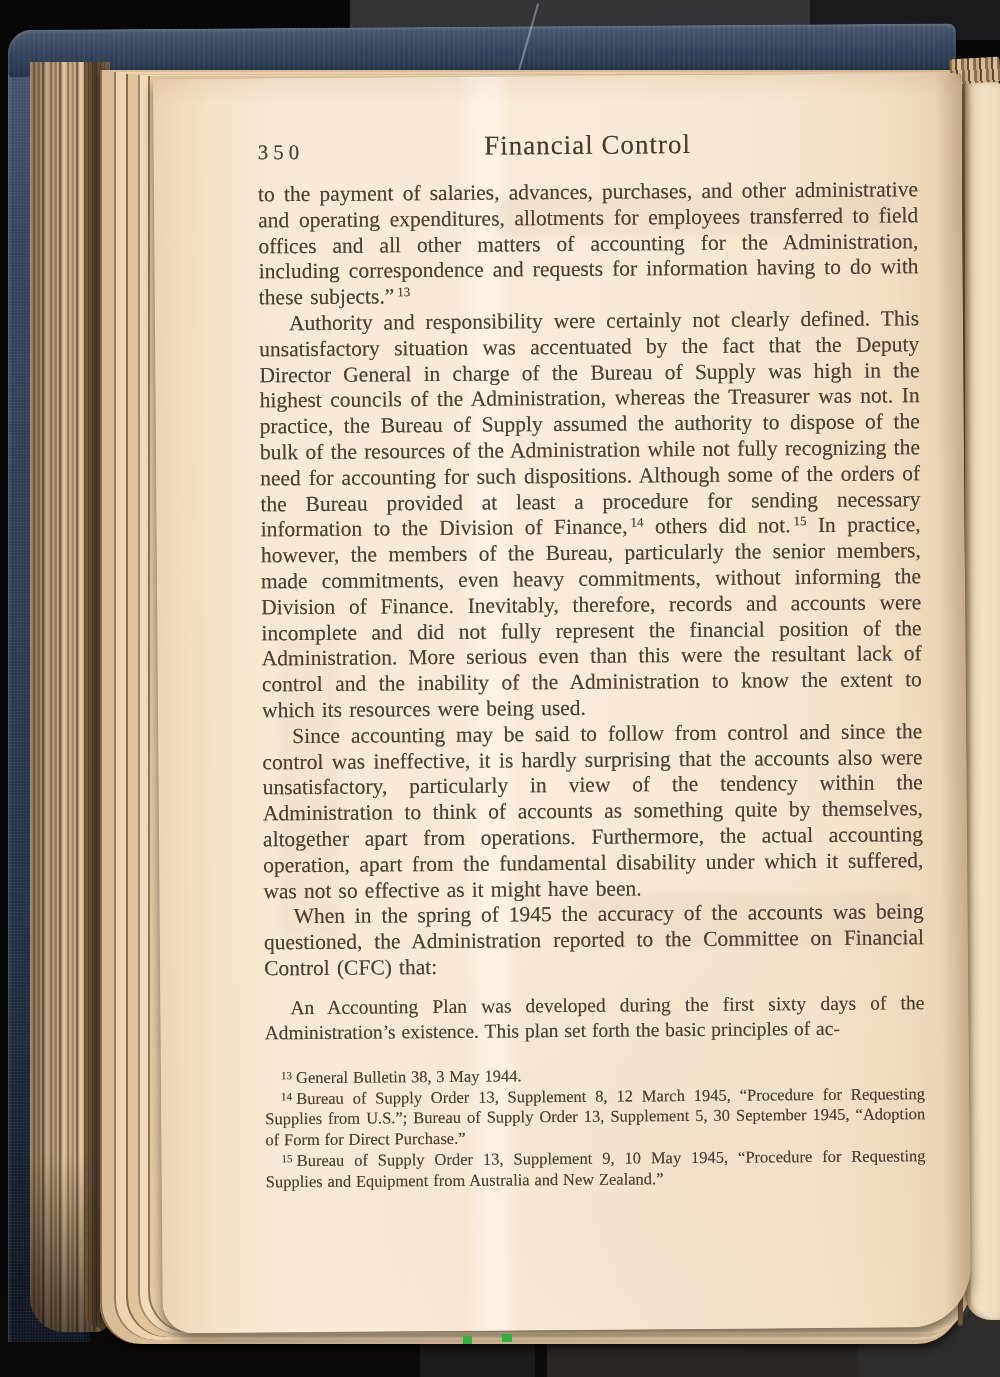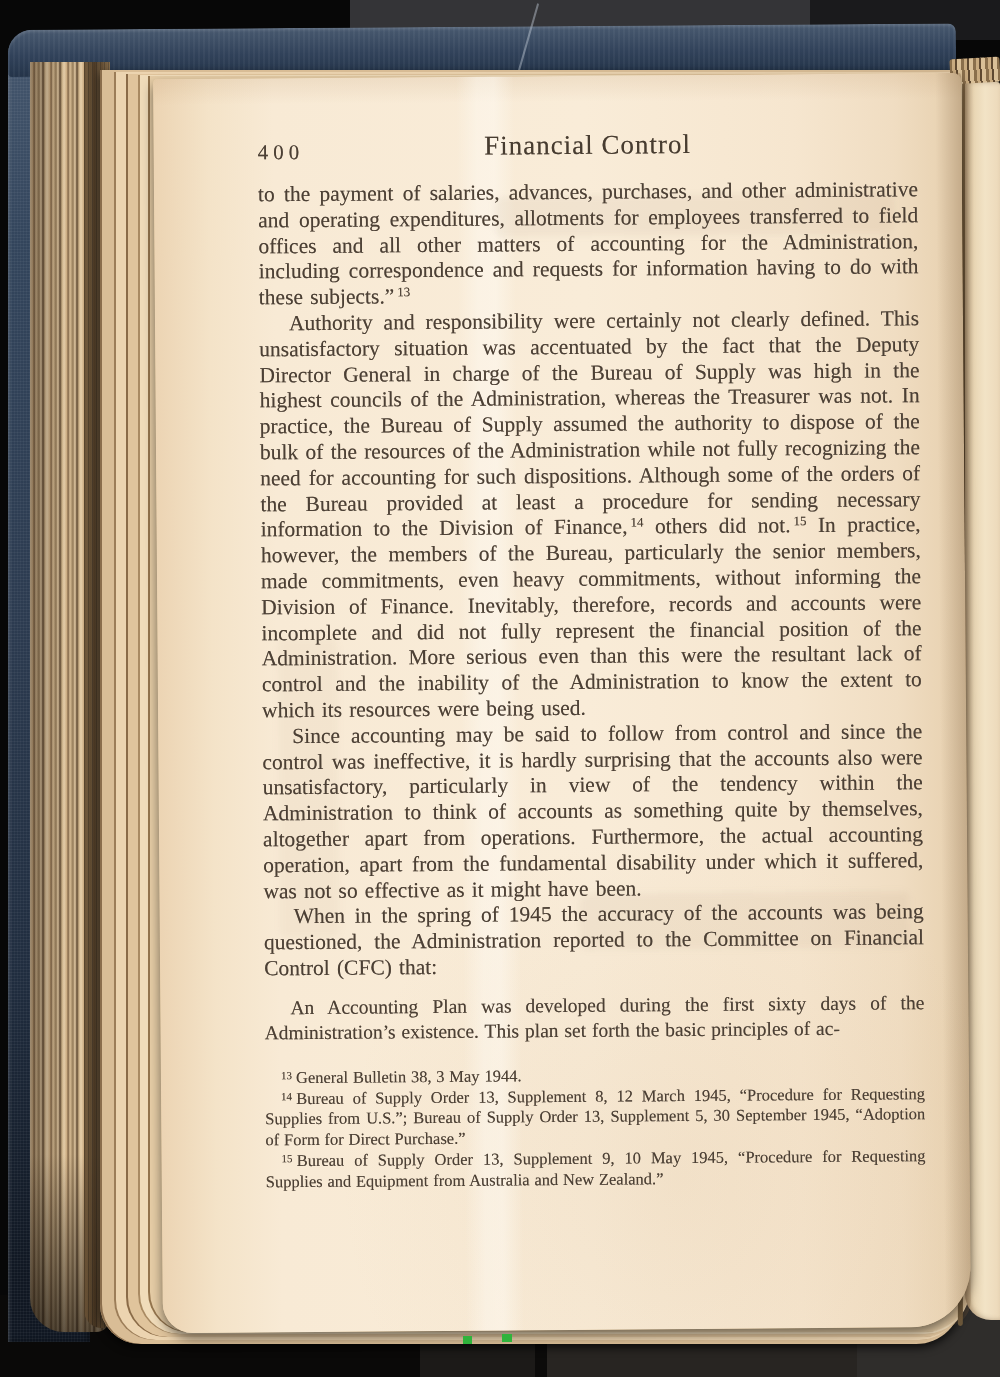--- a/index.html
+++ b/index.html
@@ -135,21 +135,21 @@
 
   <div class="page">
     <div class="light-band"></div>
     <div class="ghost-smudge g1"></div>
     <div class="ghost-smudge g2"></div>
     <div class="ghost-smudge g3"></div>
     <div class="page-gutter-shade"></div>
 
     <div class="content">
       <div class="pg-header">
-        <span class="pagenum">400</span>
+        <span class="pagenum">350</span>
         <span class="title">Financial Control</span>
       </div>
 
       <p class="body"><span>to the payment of salaries, advances, purchases, and other administrative and operating expenditures, allotments for employees transferred to field offices and all other matters of accounting for the Administration, including correspondence and requests for information having to do with these subjects.”</span><sup class="fnref">13</sup></p>
 
       <p class="body ind"><span>Authority and responsibility were certainly not clearly defined. This unsatisfactory situation was accentuated by the fact that the Deputy Director General in charge of the Bureau of Supply was high in the highest councils of the Administration, whereas the Treasurer was not. In practice, the Bureau of Supply assumed the authority to dispose of the bulk of the resources of the Administration while not fully recognizing the need for accounting for such dispositions. Although some of the orders of the Bureau provided at least a procedure for sending necessary information to the Division of Finance,</span><sup class="fnref">14</sup><span> others did not.</span><sup class="fnref">15</sup><span> In practice, however, the members of the Bureau, particularly the senior members, made commitments, even heavy commitments, without informing the Division of Finance. Inevitably, therefore, records and accounts were incomplete and did not fully represent the financial position of the Administration. More serious even than this were the resultant lack of control and the inability of the Administration to know the extent to which its resources were being used.</span></p>
 
       <p class="body ind">Since accounting may be said to follow from control and since the control was ineffective, it is hardly surprising that the accounts also were unsatisfactory, particularly in view of the tendency within the Administration to think of accounts as something quite by themselves, altogether apart from operations. Furthermore, the actual accounting operation, apart from the fundamental disability under which it suffered, was not so effective as it might have been.</p>
 
       <p class="body ind">When in the spring of 1945 the accuracy of the accounts was being questioned, the Administration reported to the Committee on Financial Control (CFC) that:</p>

